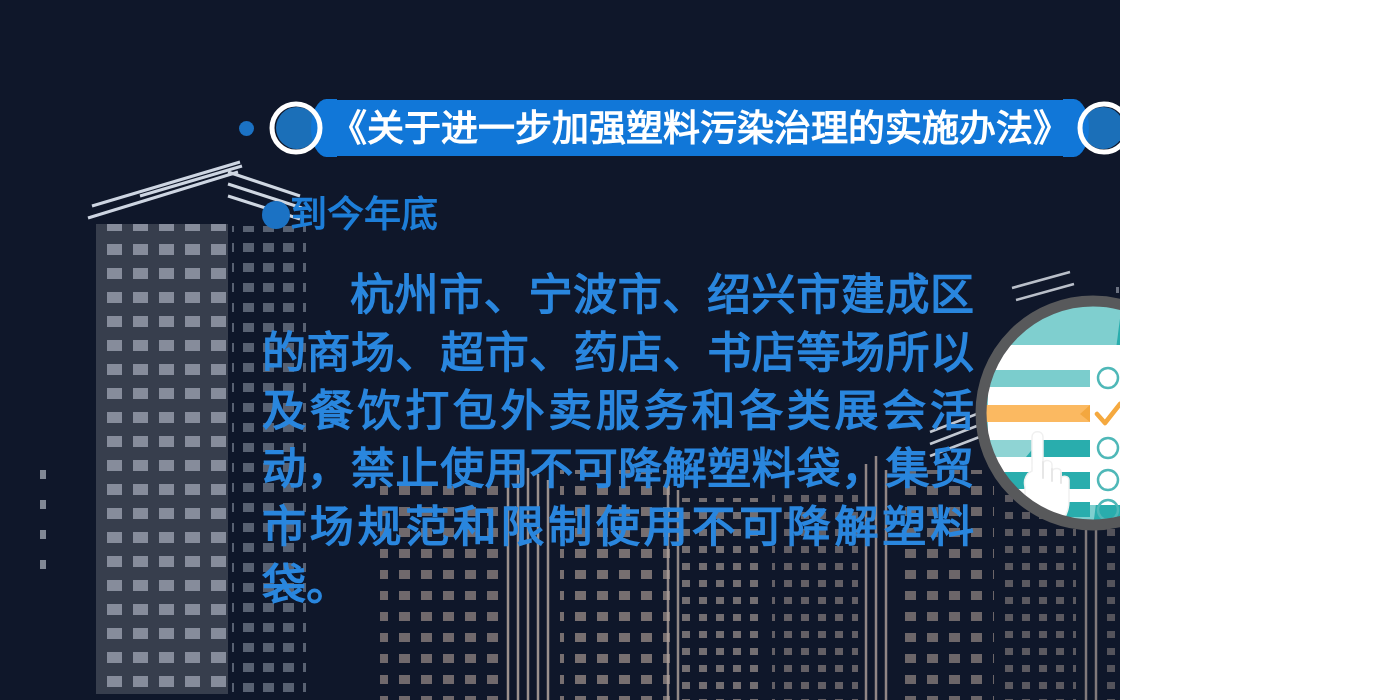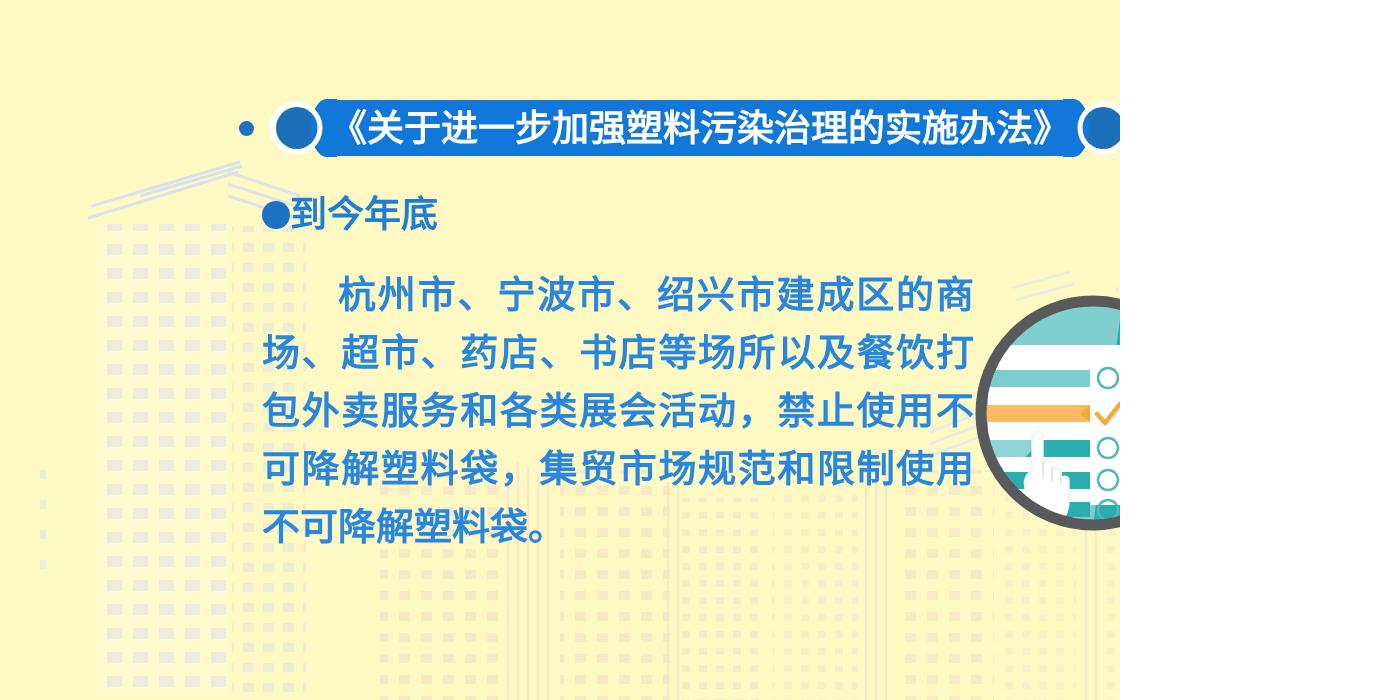--- a/index.html
+++ b/index.html
@@ -4,21 +4,21 @@
 <title>塑料污染治理实施办法</title>
 <style>
   html,body{margin:0;padding:0;}
   body{
     width:1400px;height:700px;
     background:#ffffff;
     font-family:"Liberation Sans","DejaVu Sans",sans-serif;
     overflow:hidden;
     position:relative;
   }
-  #stage{position:relative;width:1120px;height:700px;overflow:hidden;background:#fef9c3;}
+  #stage{position:relative;width:1120px;height:700px;overflow:hidden;background:#0f172a;}
 
   
   .bg-layer{position:absolute;inset:0;pointer-events:none;z-index:0;}
 
   
   .title-row{
     position:absolute;left:0;top:98px;width:1400px;height:60px;
     display:flex;align-items:center;justify-content:center;gap:0;
     z-index:5;
   }
@@ -63,21 +63,21 @@
   .subhead-text{
     color:#1d7ed8;font-size:37px;font-weight:700;line-height:1;
     font-family:"DejaVu Sans","Liberation Sans",sans-serif;
     white-space:nowrap;
   }
 
   
   .body-para{
     position:absolute;left:262px;top:266px;width:712px;
     color:#2986de;
-    font-size:38px;
+    font-size:44px;
     line-height:58px;
     font-weight:700;
     text-indent:2em;
     letter-spacing:0px;
     font-family:"DejaVu Sans","Liberation Sans",sans-serif;
     z-index:4;
     text-align:justify;
   }
 
   

